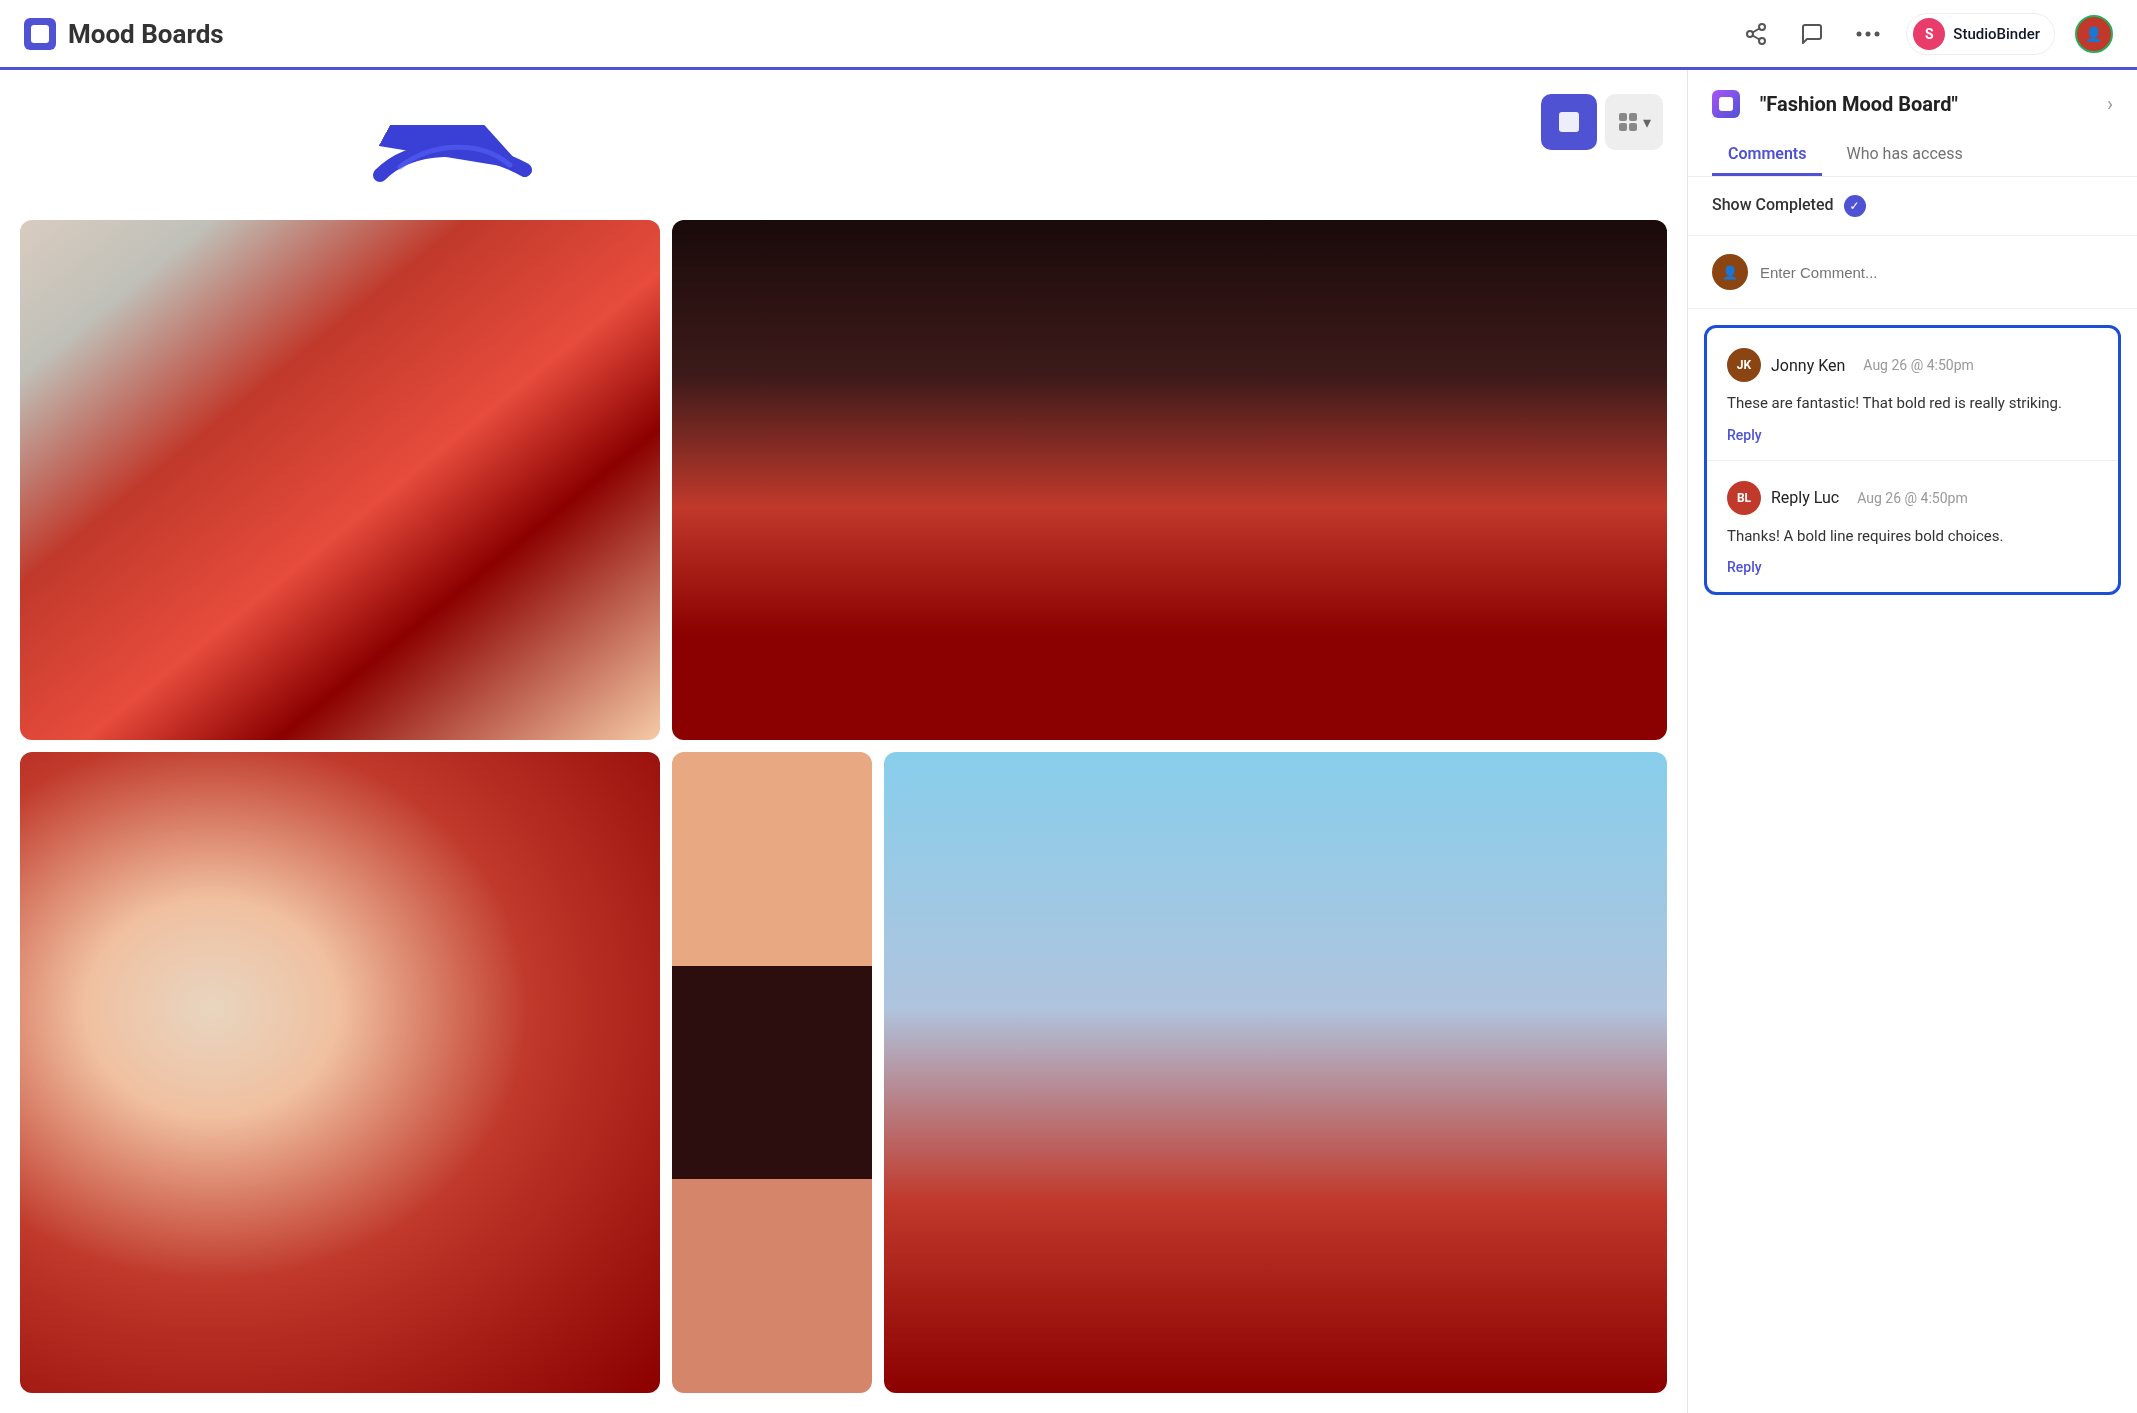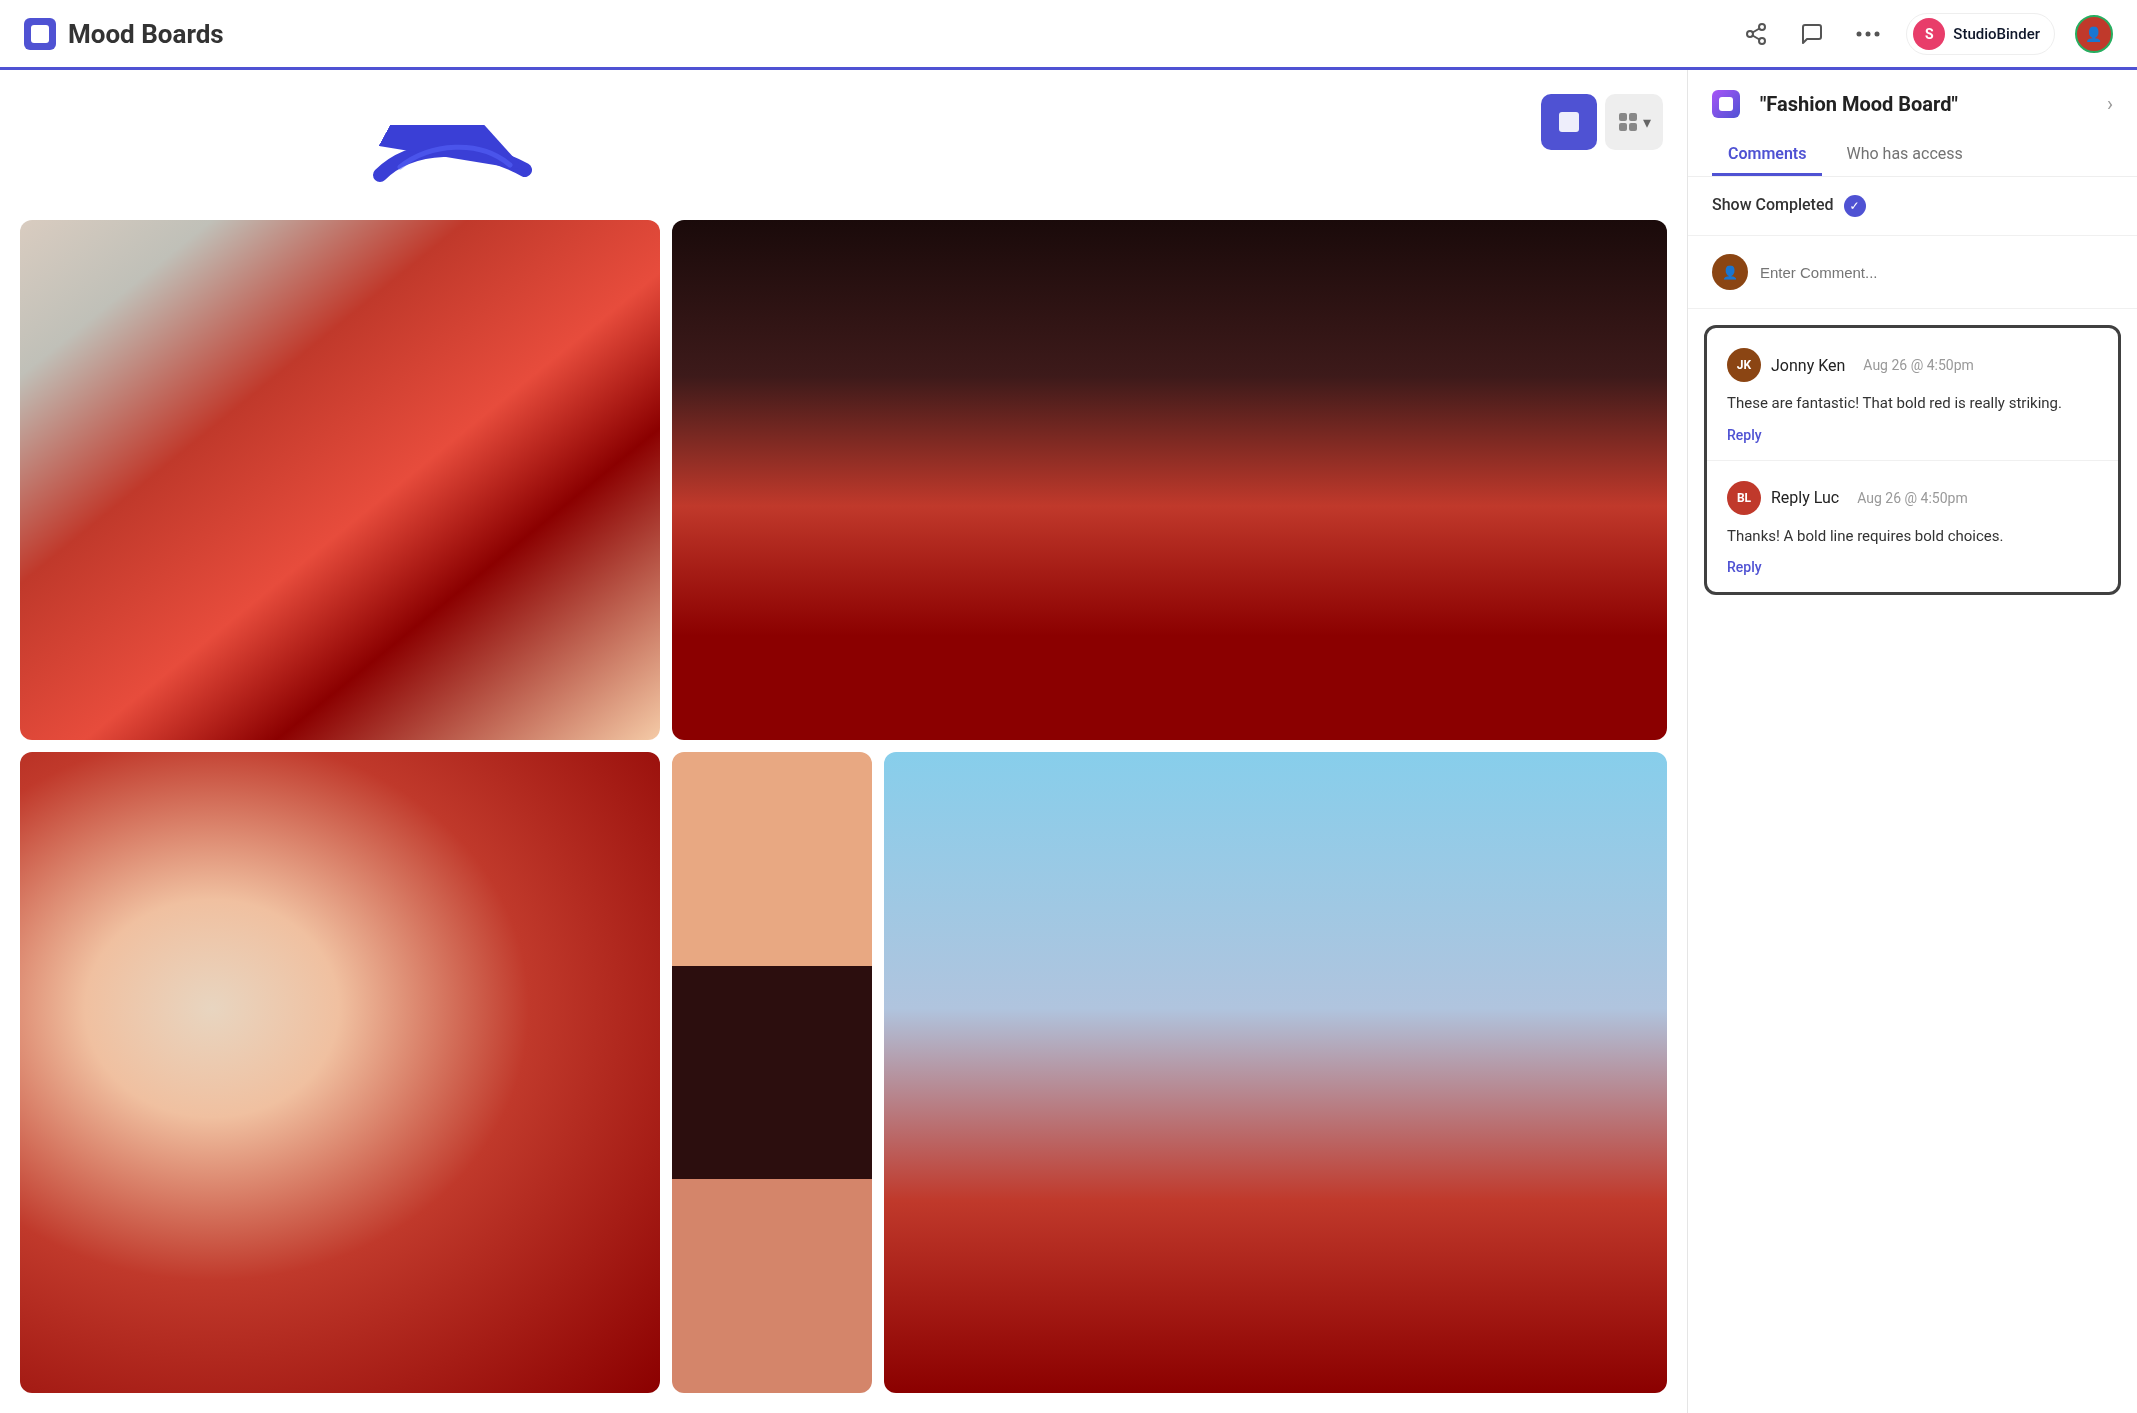--- a/index.html
+++ b/index.html
@@ -50,21 +50,21 @@
     .sidebar-body { flex: 1; overflow-y: auto; padding: 0; }
     .show-completed-row { display: flex; align-items: flex-start; gap: 10px; padding: 18px 24px; border-bottom: 1px solid #f0f0f0; }
     .show-completed-text { font-size: 16px; color: #333; font-weight: 500; }
     .checkmark-icon { width: 22px; height: 22px; background: #4f52d3; border-radius: 50%; display: flex; align-items: center; justify-content: center; color: #fff; font-size: 12px; }
 
     .comment-input-row { display: flex; align-items: center; gap: 12px; padding: 18px 24px; border-bottom: 1px solid #f0f0f0; }
     .comment-avatar { width: 36px; height: 36px; border-radius: 50%; background: #8B4513; overflow: hidden; flex-shrink: 0; display: flex; align-items: center; justify-content: center; color: #fff; font-size: 13px; font-weight: bold; }
     .comment-input { flex: 1; border: none; outline: none; font-size: 15px; color: #999; background: transparent; }
 
     
-    .comments-highlighted { margin: 16px; border: 3px solid #404040; border-radius: 12px; padding: 0; overflow: hidden; }
+    .comments-highlighted { margin: 16px; border: 3px solid #1d4ed8; border-radius: 12px; padding: 0; overflow: hidden; }
     .comment-item { padding: 20px 20px 16px; }
     .comment-item + .comment-item { border-top: 1px solid #f0f0f0; }
     .comment-header { display: flex; align-items: center; gap: 10px; margin-bottom: 10px; }
     .comment-user-avatar { width: 34px; height: 34px; border-radius: 50%; background: #8B4513; overflow: hidden; flex-shrink: 0; display: flex; align-items: center; justify-content: center; color: #fff; font-size: 12px; font-weight: bold; }
     .comment-user-name { font-size: 16px; font-weight: 400; color: #222; }
     .comment-time { font-size: 14px; color: #999; margin-left: 8px; }
     .comment-text { font-size: 15px; color: #333; line-height: 1.5; margin-bottom: 10px; }
     .comment-reply { font-size: 14px; color: #4f52d3; cursor: pointer; font-weight: 500; }
 
     

